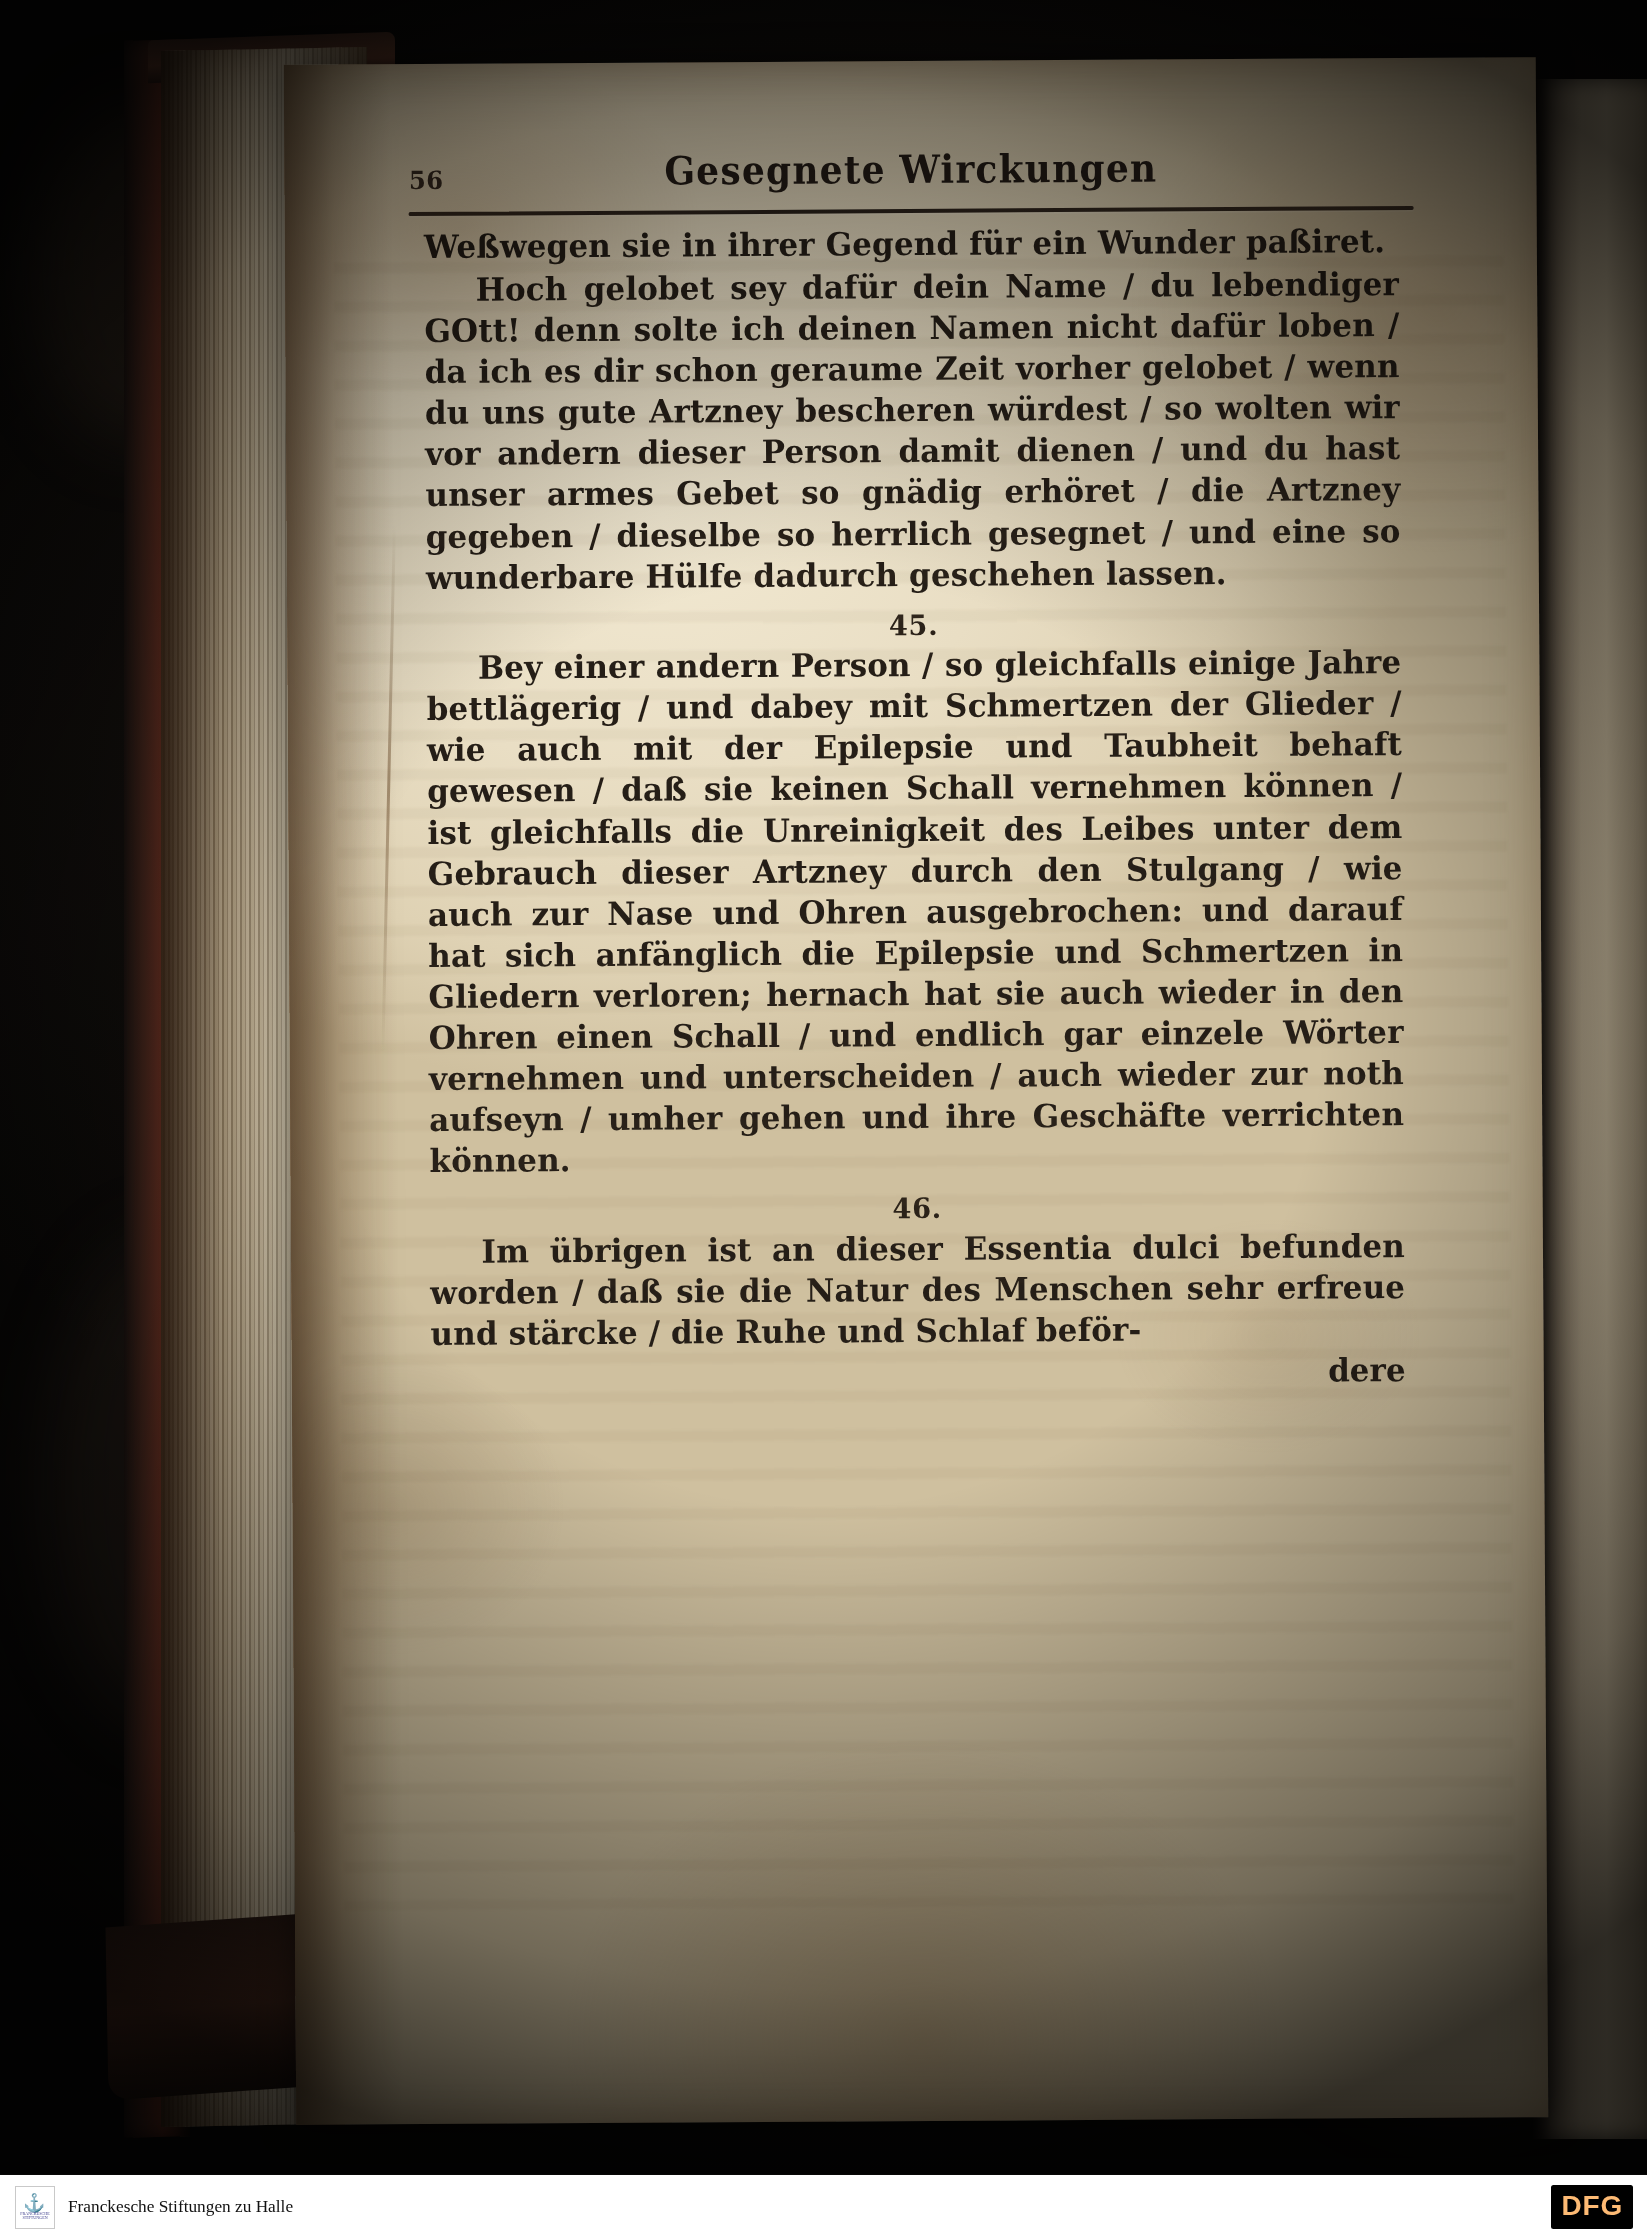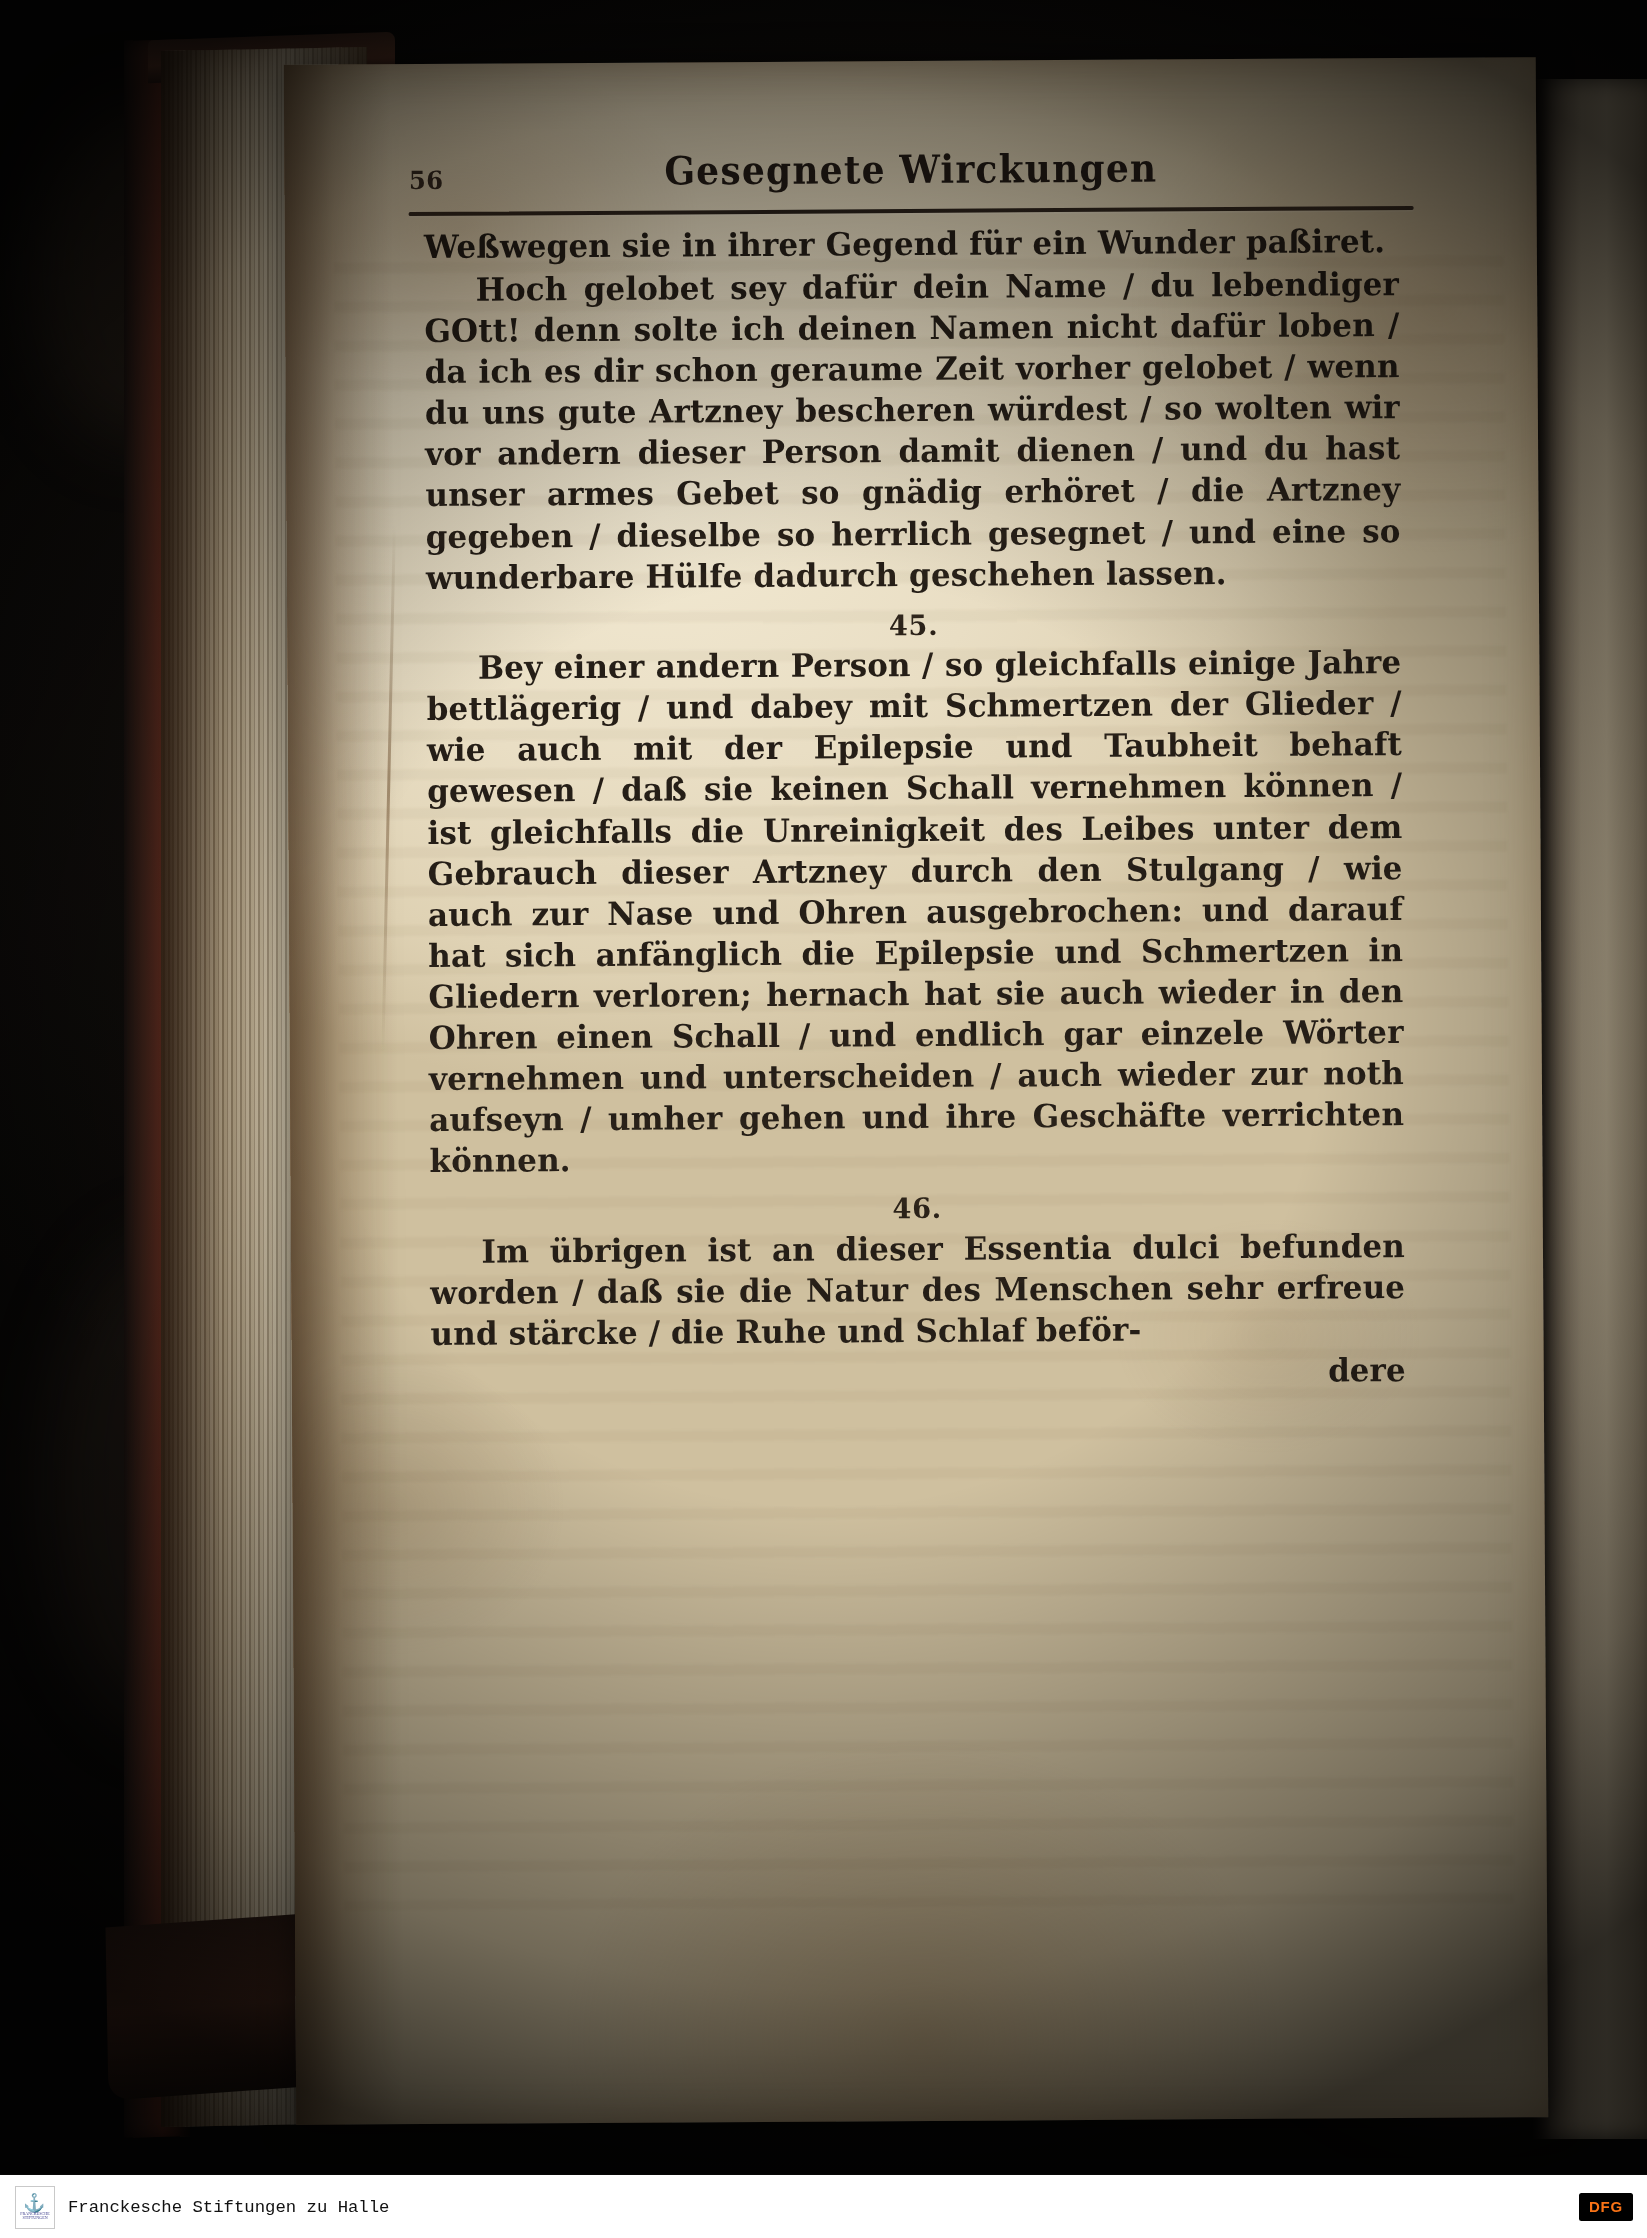--- a/index.html
+++ b/index.html
@@ -275,31 +275,31 @@
     color: #3a3a8a;
     line-height: 1.1;
     text-align: center;
   }
   #credit-logo .glyph {
     font-size: 18px;
     color: #2b2b7a;
     line-height: 1;
   }
   #credit-text {
-    font-family: Liberation Mono, monospace;
+    font-family: Liberation Serif, serif;
     font-size: 17.3px;
     color: #111;
   }
   #dfg-logo {
     margin-left: auto;
     background: #000;
-    color: #f97316;
+    color: #fdba74;
     font-family: "Liberation Sans", sans-serif;
     font-weight: 700;
-    font-size: 15px;
+    font-size: 28px;
     letter-spacing: 0.8px;
     padding: 5px 10px 6.6px 10px;
     border-radius: 2.5px;
   }
 
   
   #vignette {
     position: absolute;
     left: 0; top: 0; width: 1648px; height: 2174px;
     background: radial-gradient(ellipse 1236px 1154px at 50% 48%, rgba(0,0,0,0) 40%, rgba(0,0,0,.45) 82%, rgba(0,0,0,.75) 100%);

